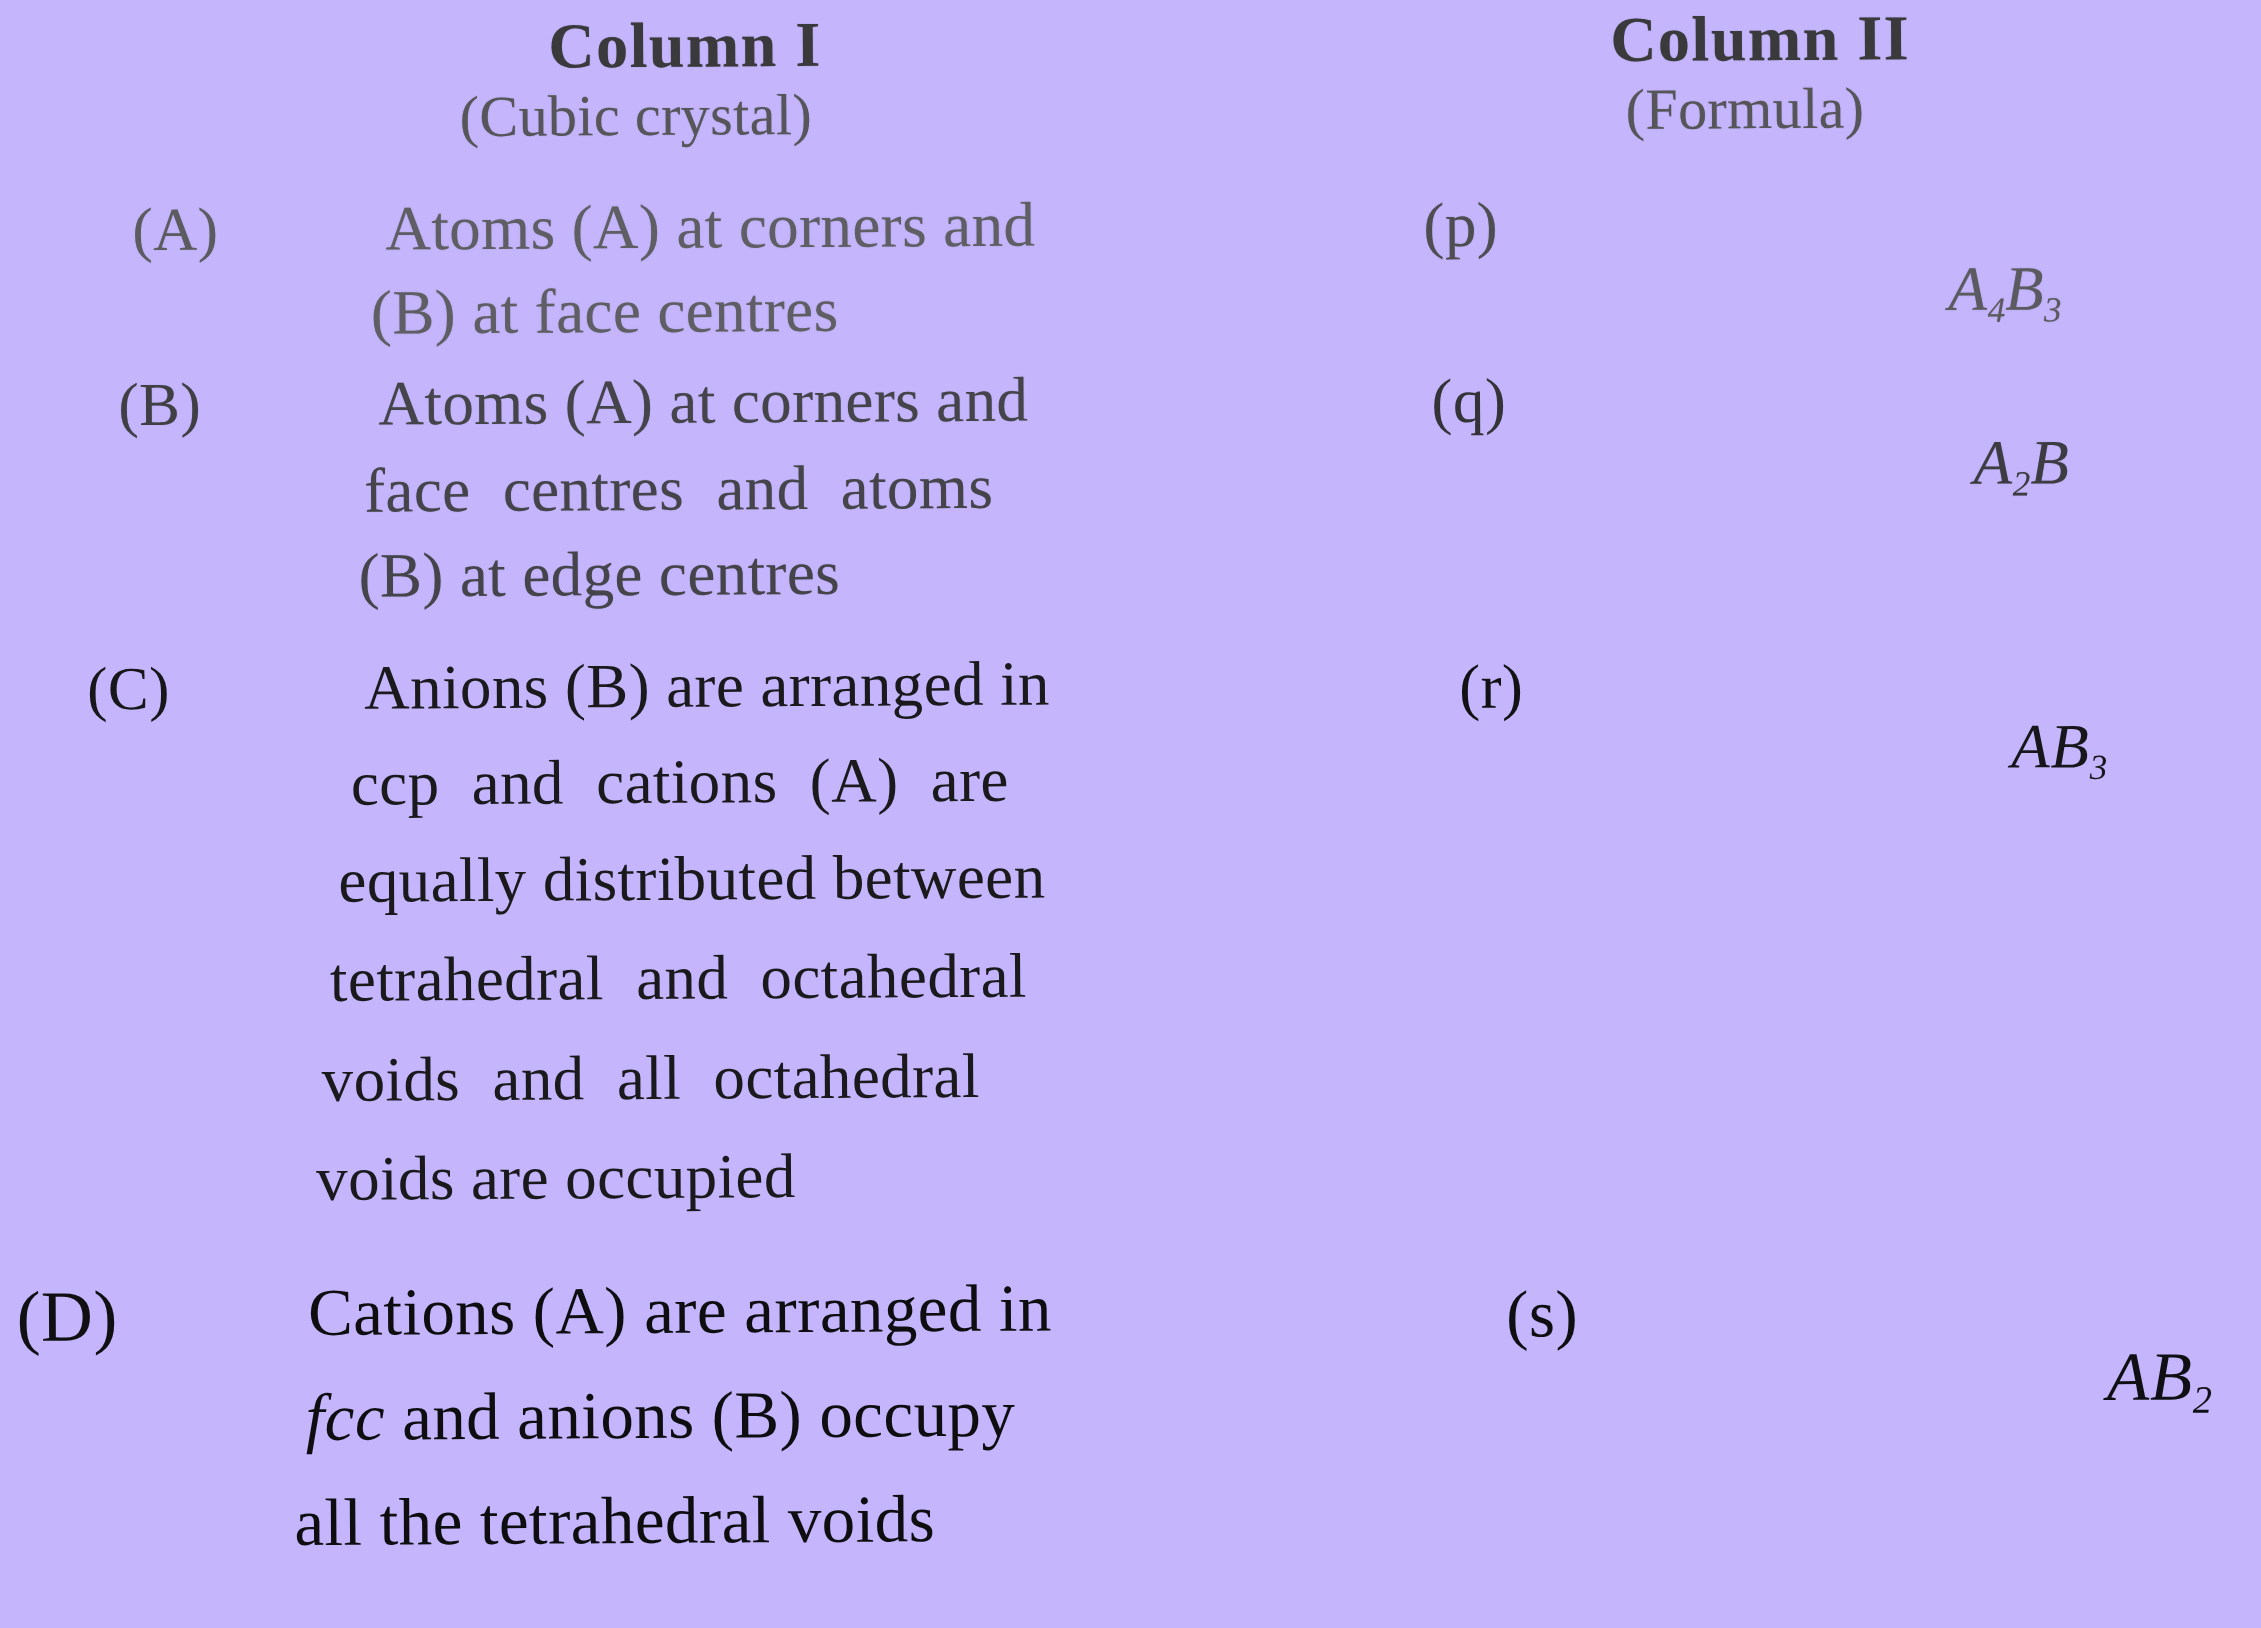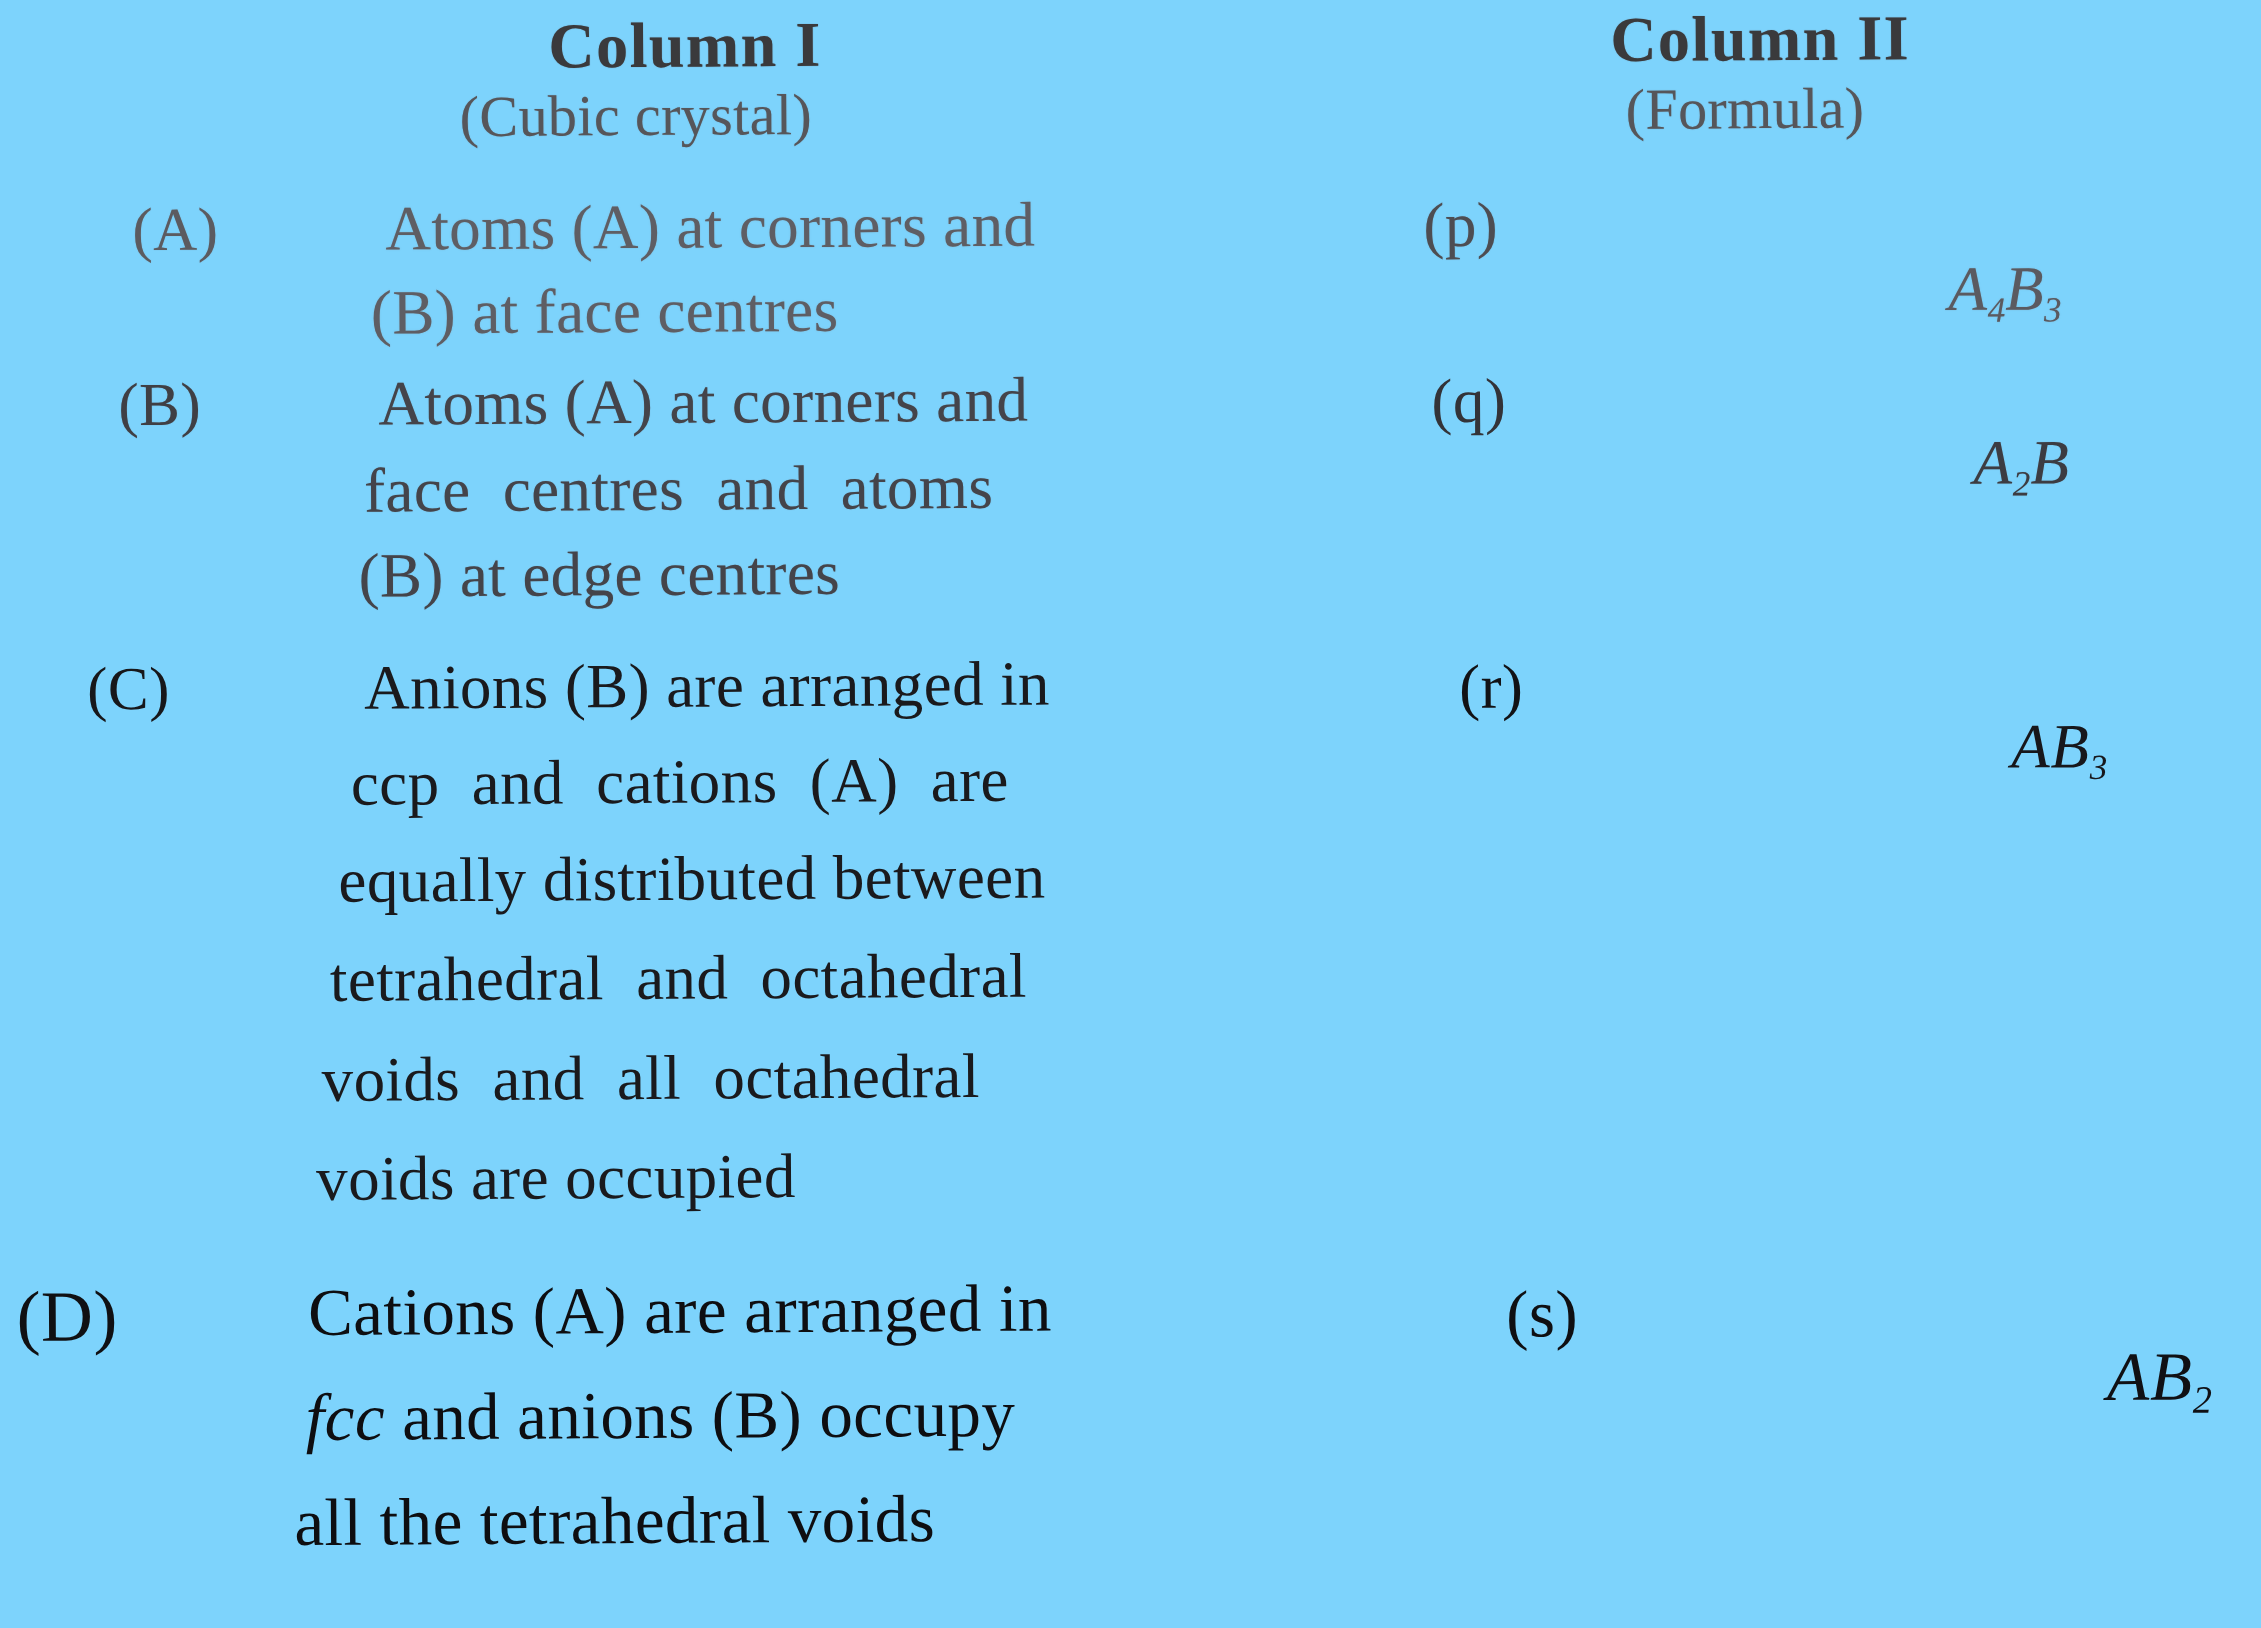--- a/index.html
+++ b/index.html
@@ -13,21 +13,21 @@
     position: relative;
     overflow: hidden;
     font-family: "Liberation Serif", "DejaVu Serif", serif;
     color: #1b1b1b;
   }
 
   
   #page {
     position: absolute;
     inset: 0;
-    background: #7dd3fc;
+    background: #c4b5fd;
   }
 
   
   .ln {
     position: absolute;
     white-space: pre;
     line-height: 1;
     letter-spacing: 0.4px;
   }
 

